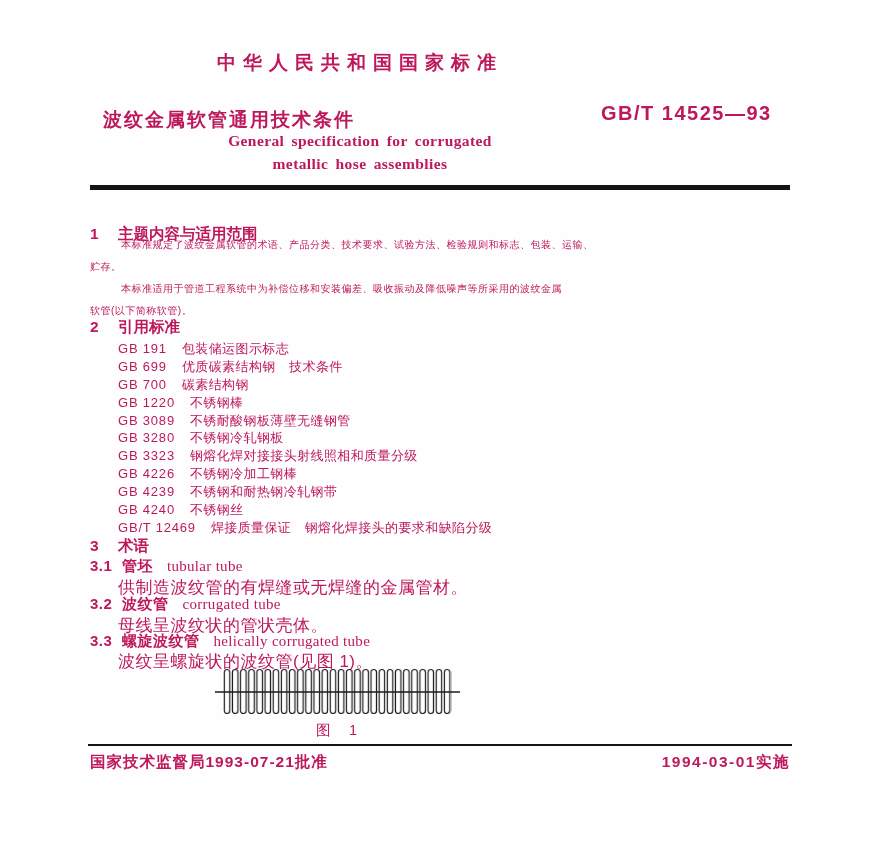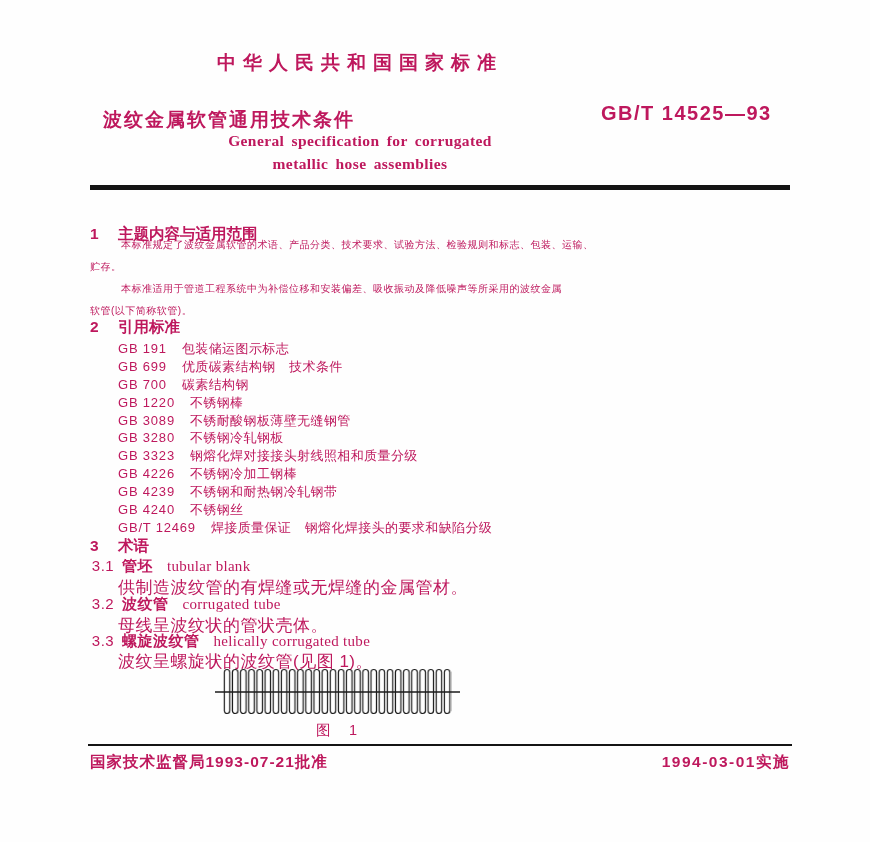--- a/index.html
+++ b/index.html
@@ -42,21 +42,21 @@
     left:90px;width:710px;font-size:10px;line-height:21px;white-space:nowrap;
     letter-spacing:.5px;
   }
   .indent{padding-left:31px;}
   
   .refs{left:118px;top:340px;}
   .ref-line{height:17.9px;line-height:17.9px;font-size:13px;white-space:nowrap;letter-spacing:.4px;}
   .ref-code{display:inline-block;margin-right:15px;letter-spacing:.8px;}
   
   .term-head{left:90px;font-size:15px;white-space:nowrap;}
-  .term-no{font-weight:normal;display:inline-block;min-width:26px;letter-spacing:.5px;text-align:center;}
+  .term-no{font-weight:bold;display:inline-block;min-width:26px;letter-spacing:.5px;}
   .term-cn{font-weight:bold;margin-left:6px;letter-spacing:.5px;}
   .term-en{
     font-family:"Liberation Serif","DejaVu Serif",serif;
     font-size:15px;margin-left:14px;letter-spacing:.3px;
   }
   .term-def{left:118px;font-size:17px;white-space:nowrap;letter-spacing:.5px;}
   
   .figure{left:215px;top:667px;width:245px;height:50px;}
   .fig-caption{left:215px;top:721px;width:245px;text-align:center;font-size:14.5px;letter-spacing:2px;}
   
@@ -99,21 +99,21 @@
     <div class="ref-line"><span class="ref-code">GB 4239</span><span class="ref-title">不锈钢和耐热钢冷轧钢带</span></div>
     <div class="ref-line"><span class="ref-code">GB 4240</span><span class="ref-title">不锈钢丝</span></div>
     <div class="ref-line"><span class="ref-code">GB/T 12469</span><span class="ref-title">焊接质量保证　钢熔化焊接头的要求和缺陷分级</span></div>
   </div>
 
   <div class="abs sec-head" style="top:536px">
     <span class="sec-no">3</span><span class="sec-title">术语</span>
   </div>
 
   <div class="abs term-head" style="top:557px">
-    <span class="term-no">3.1</span><span class="term-cn">管坯</span><span class="term-en">tubular blank</span>
+    <span class="term-no">3.1</span><span class="term-cn">管坯</span><span class="term-en">tubular tube</span>
   </div>
   <div class="abs term-def" style="top:576px">供制造波纹管的有焊缝或无焊缝的金属管材。</div>
 
   <div class="abs term-head" style="top:595px">
     <span class="term-no">3.2</span><span class="term-cn">波纹管</span><span class="term-en">corrugated tube</span>
   </div>
   <div class="abs term-def" style="top:614px">母线呈波纹状的管状壳体。</div>
 
   <div class="abs term-head" style="top:632px">
     <span class="term-no">3.3</span><span class="term-cn">螺旋波纹管</span><span class="term-en">helically corrugated tube</span>

